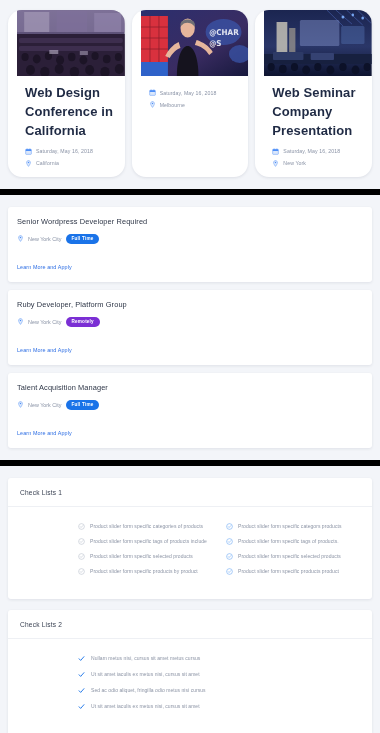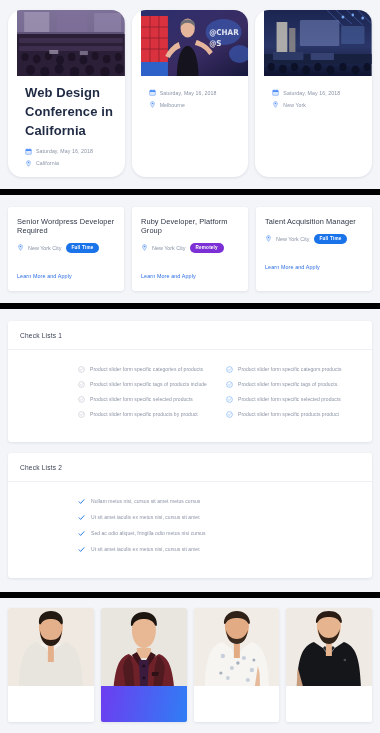--- a/index.html
+++ b/index.html
@@ -28,21 +28,21 @@
   .event-body { padding: 8px 8px 10px; }
   .event-title {
     font-size: 13px; font-weight: 700; color: #1f2a44;
     line-height: 1.45; letter-spacing: .1px; margin-bottom: 7px;
   }
   .event-meta { display: flex; align-items: center; gap: 4px; margin-top: 5px; }
   .event-meta-text { font-size: 5.2px; color: #8a93a6; letter-spacing: .1px; }
   .mini-ico { width: 7px; height: 7px; flex: none; display:block; }
 
   
-  .jobs-grid { display: grid; grid-template-columns: 1fr 1fr 1fr; gap: 8px; }
+  .jobs-grid { display: grid; grid-template-columns: 1fr; gap: 8px; }
   .job-card {
     background: #fff; border-radius: 3px; padding: 10px 9px 9px;
     box-shadow: 0 1px 3px rgba(20,30,60,.09);
   }
   .job-title { font-size: 7.4px; color: #2d3546; font-weight: 400; letter-spacing: .1px; margin-bottom: 8px; }
   .job-row { display: flex; align-items: center; gap: 4px; margin-bottom: 11px; }
   .job-loc { font-size: 5.4px; color: #8a93a6; }
   .badge {
     font-size: 4.6px; color: #fff; font-weight: 700;
     padding: 2.5px 6px; border-radius: 10px; letter-spacing: .2px; white-space: nowrap;
@@ -242,20 +242,21 @@
               <circle cx="47" cy="60" r="4.4"></circle>
                 <circle cx="60" cy="57" r="4"></circle>
                 <circle cx="74" cy="60" r="4.4"></circle>
               <circle cx="88" cy="57" r="4.1"></circle>
                 <circle cx="102" cy="60" r="4.4"></circle>
                 <circle cx="115" cy="57" r="4"></circle>
             </g>
           </svg>
         </div>
         <div class="event-body">
+          <div class="event-title">Web Seminar Company Presentation</div>
           <div class="event-meta">
             <svg class="mini-ico" viewBox="0 0 16 16">
               <rect x="1.5" y="3" width="13" height="11.5" rx="1.5" fill="#dce8fb" stroke="#4d8ef7" stroke-width="1.1"></rect>
               <rect x="1.5" y="3" width="13" height="3.6" rx="1.5" fill="#4d8ef7"></rect>
               <rect x="4" y="1.3" width="1.6" height="3" rx=".6" fill="#4d8ef7"></rect>
               <rect x="10.4" y="1.3" width="1.6" height="3" rx=".6" fill="#4d8ef7"></rect>
             </svg>
             <span class="event-meta-text">Saturday, May 16, 2018</span>
           </div>
           <div class="event-meta">

